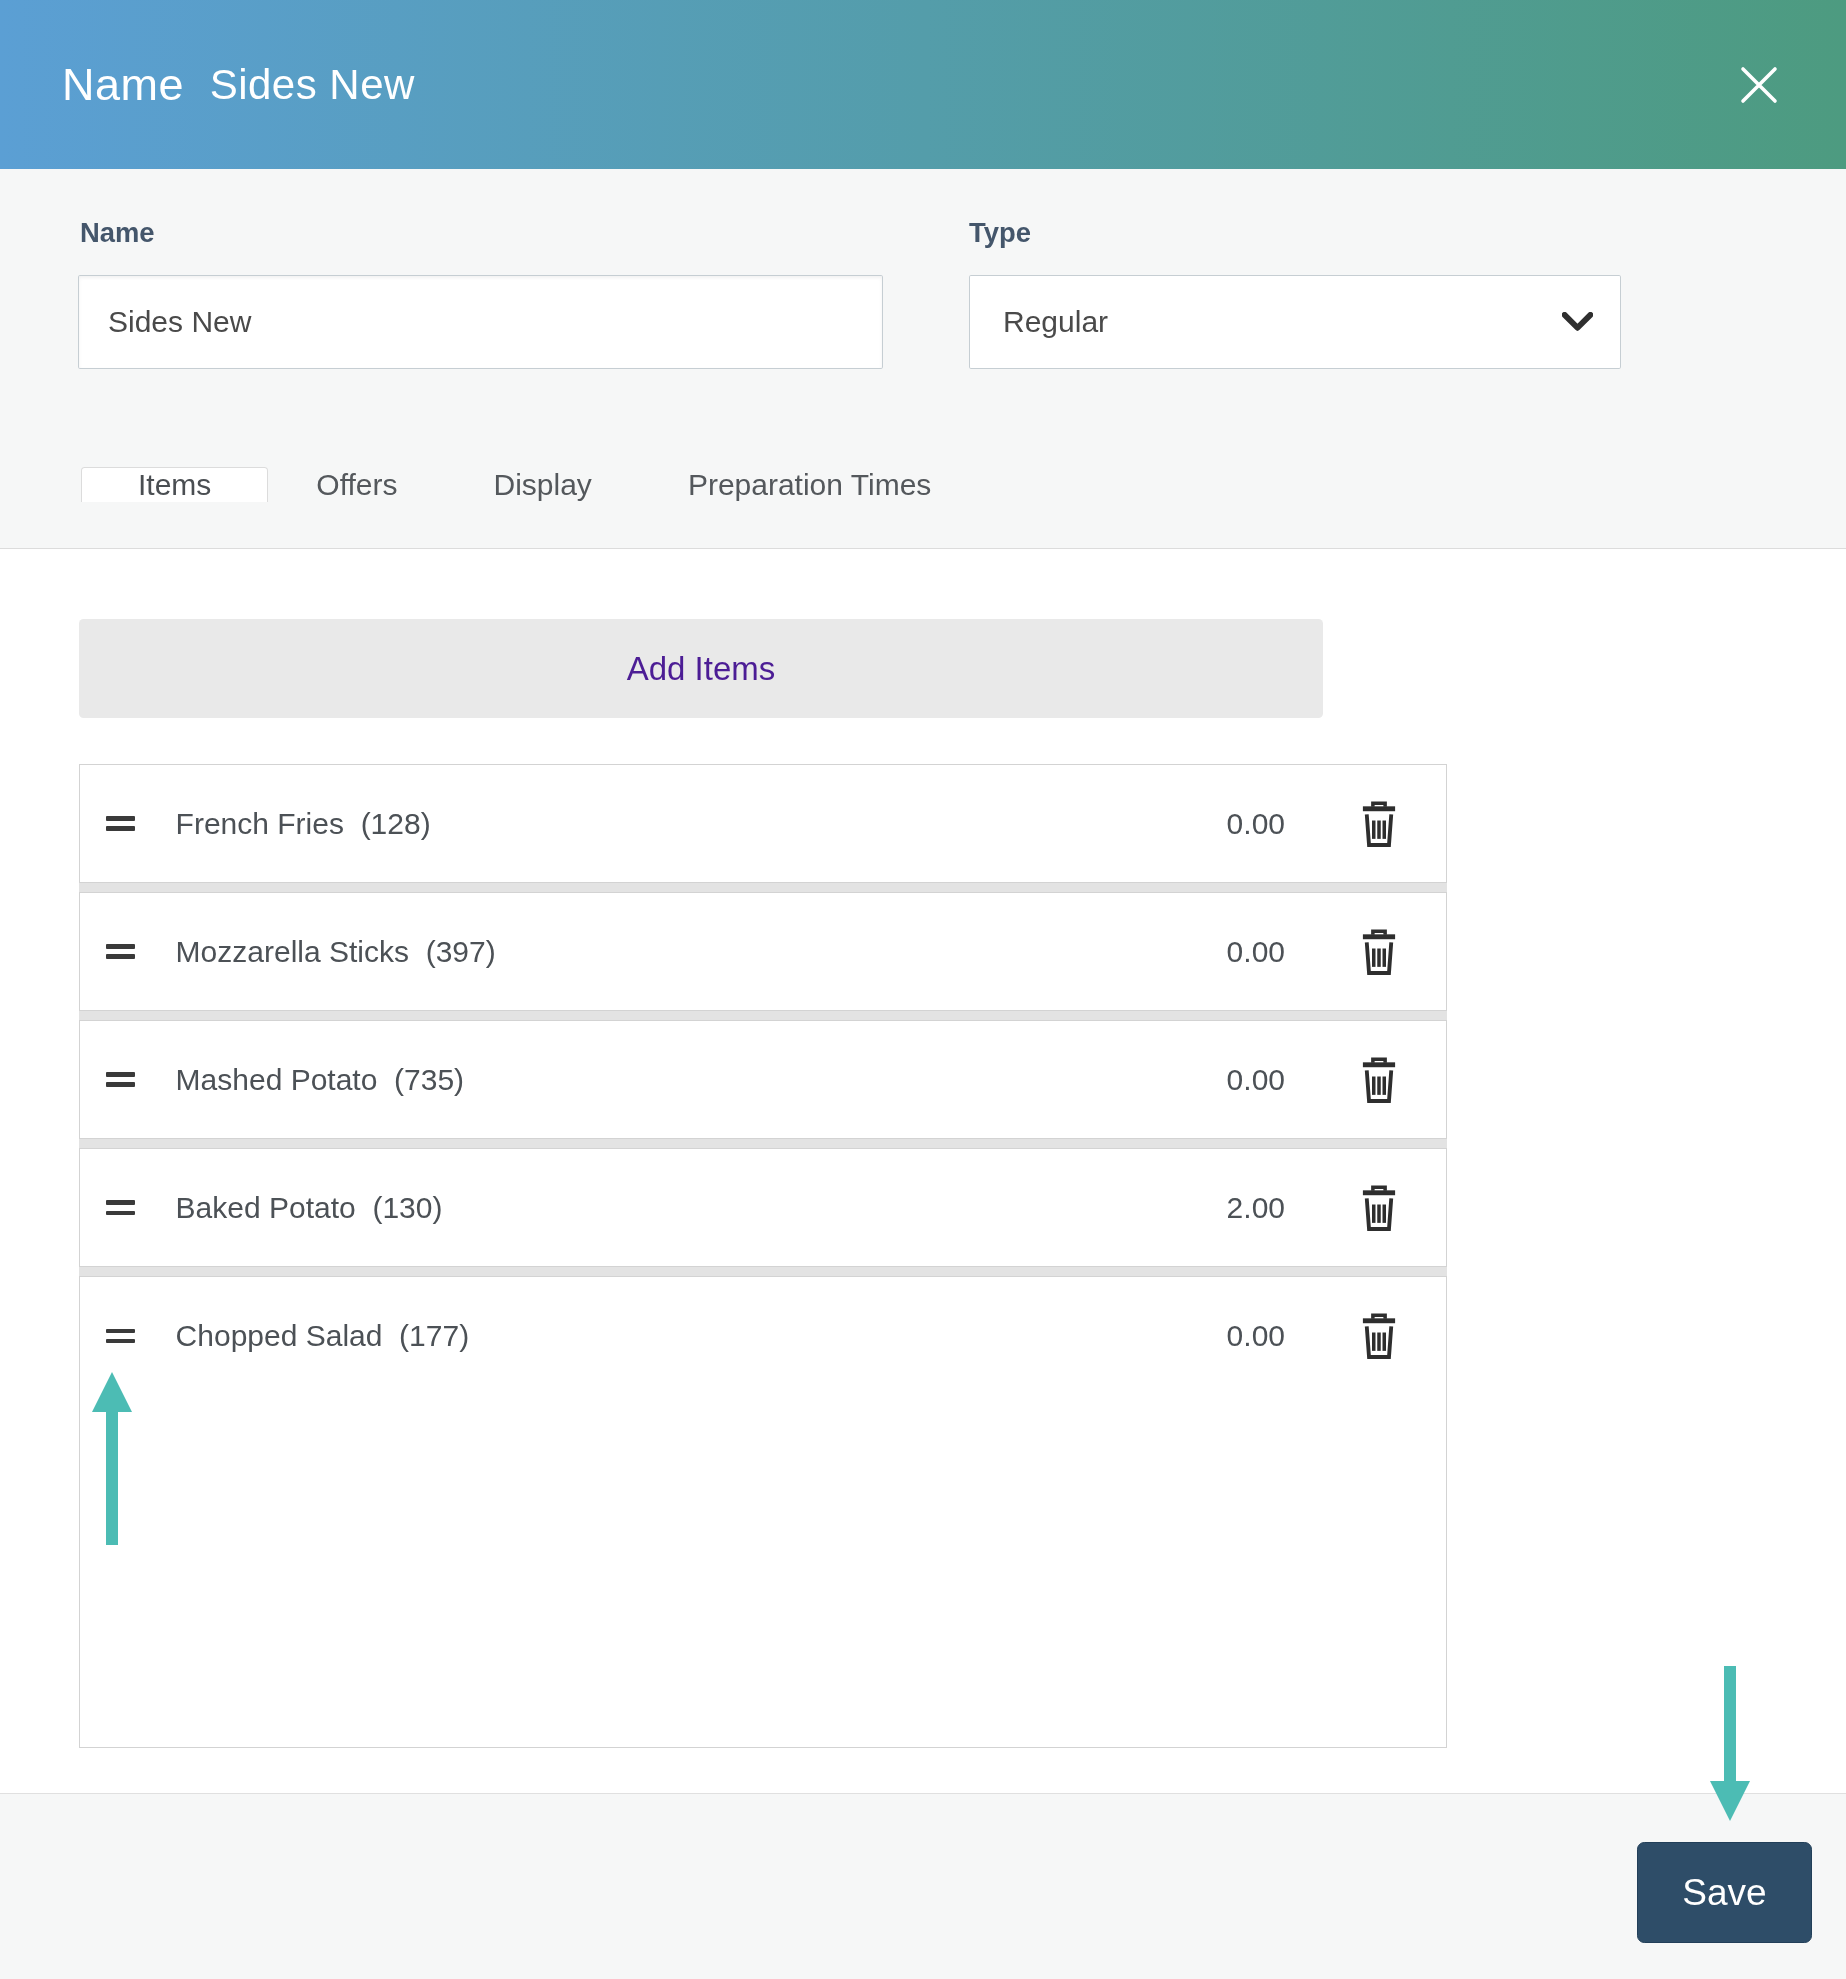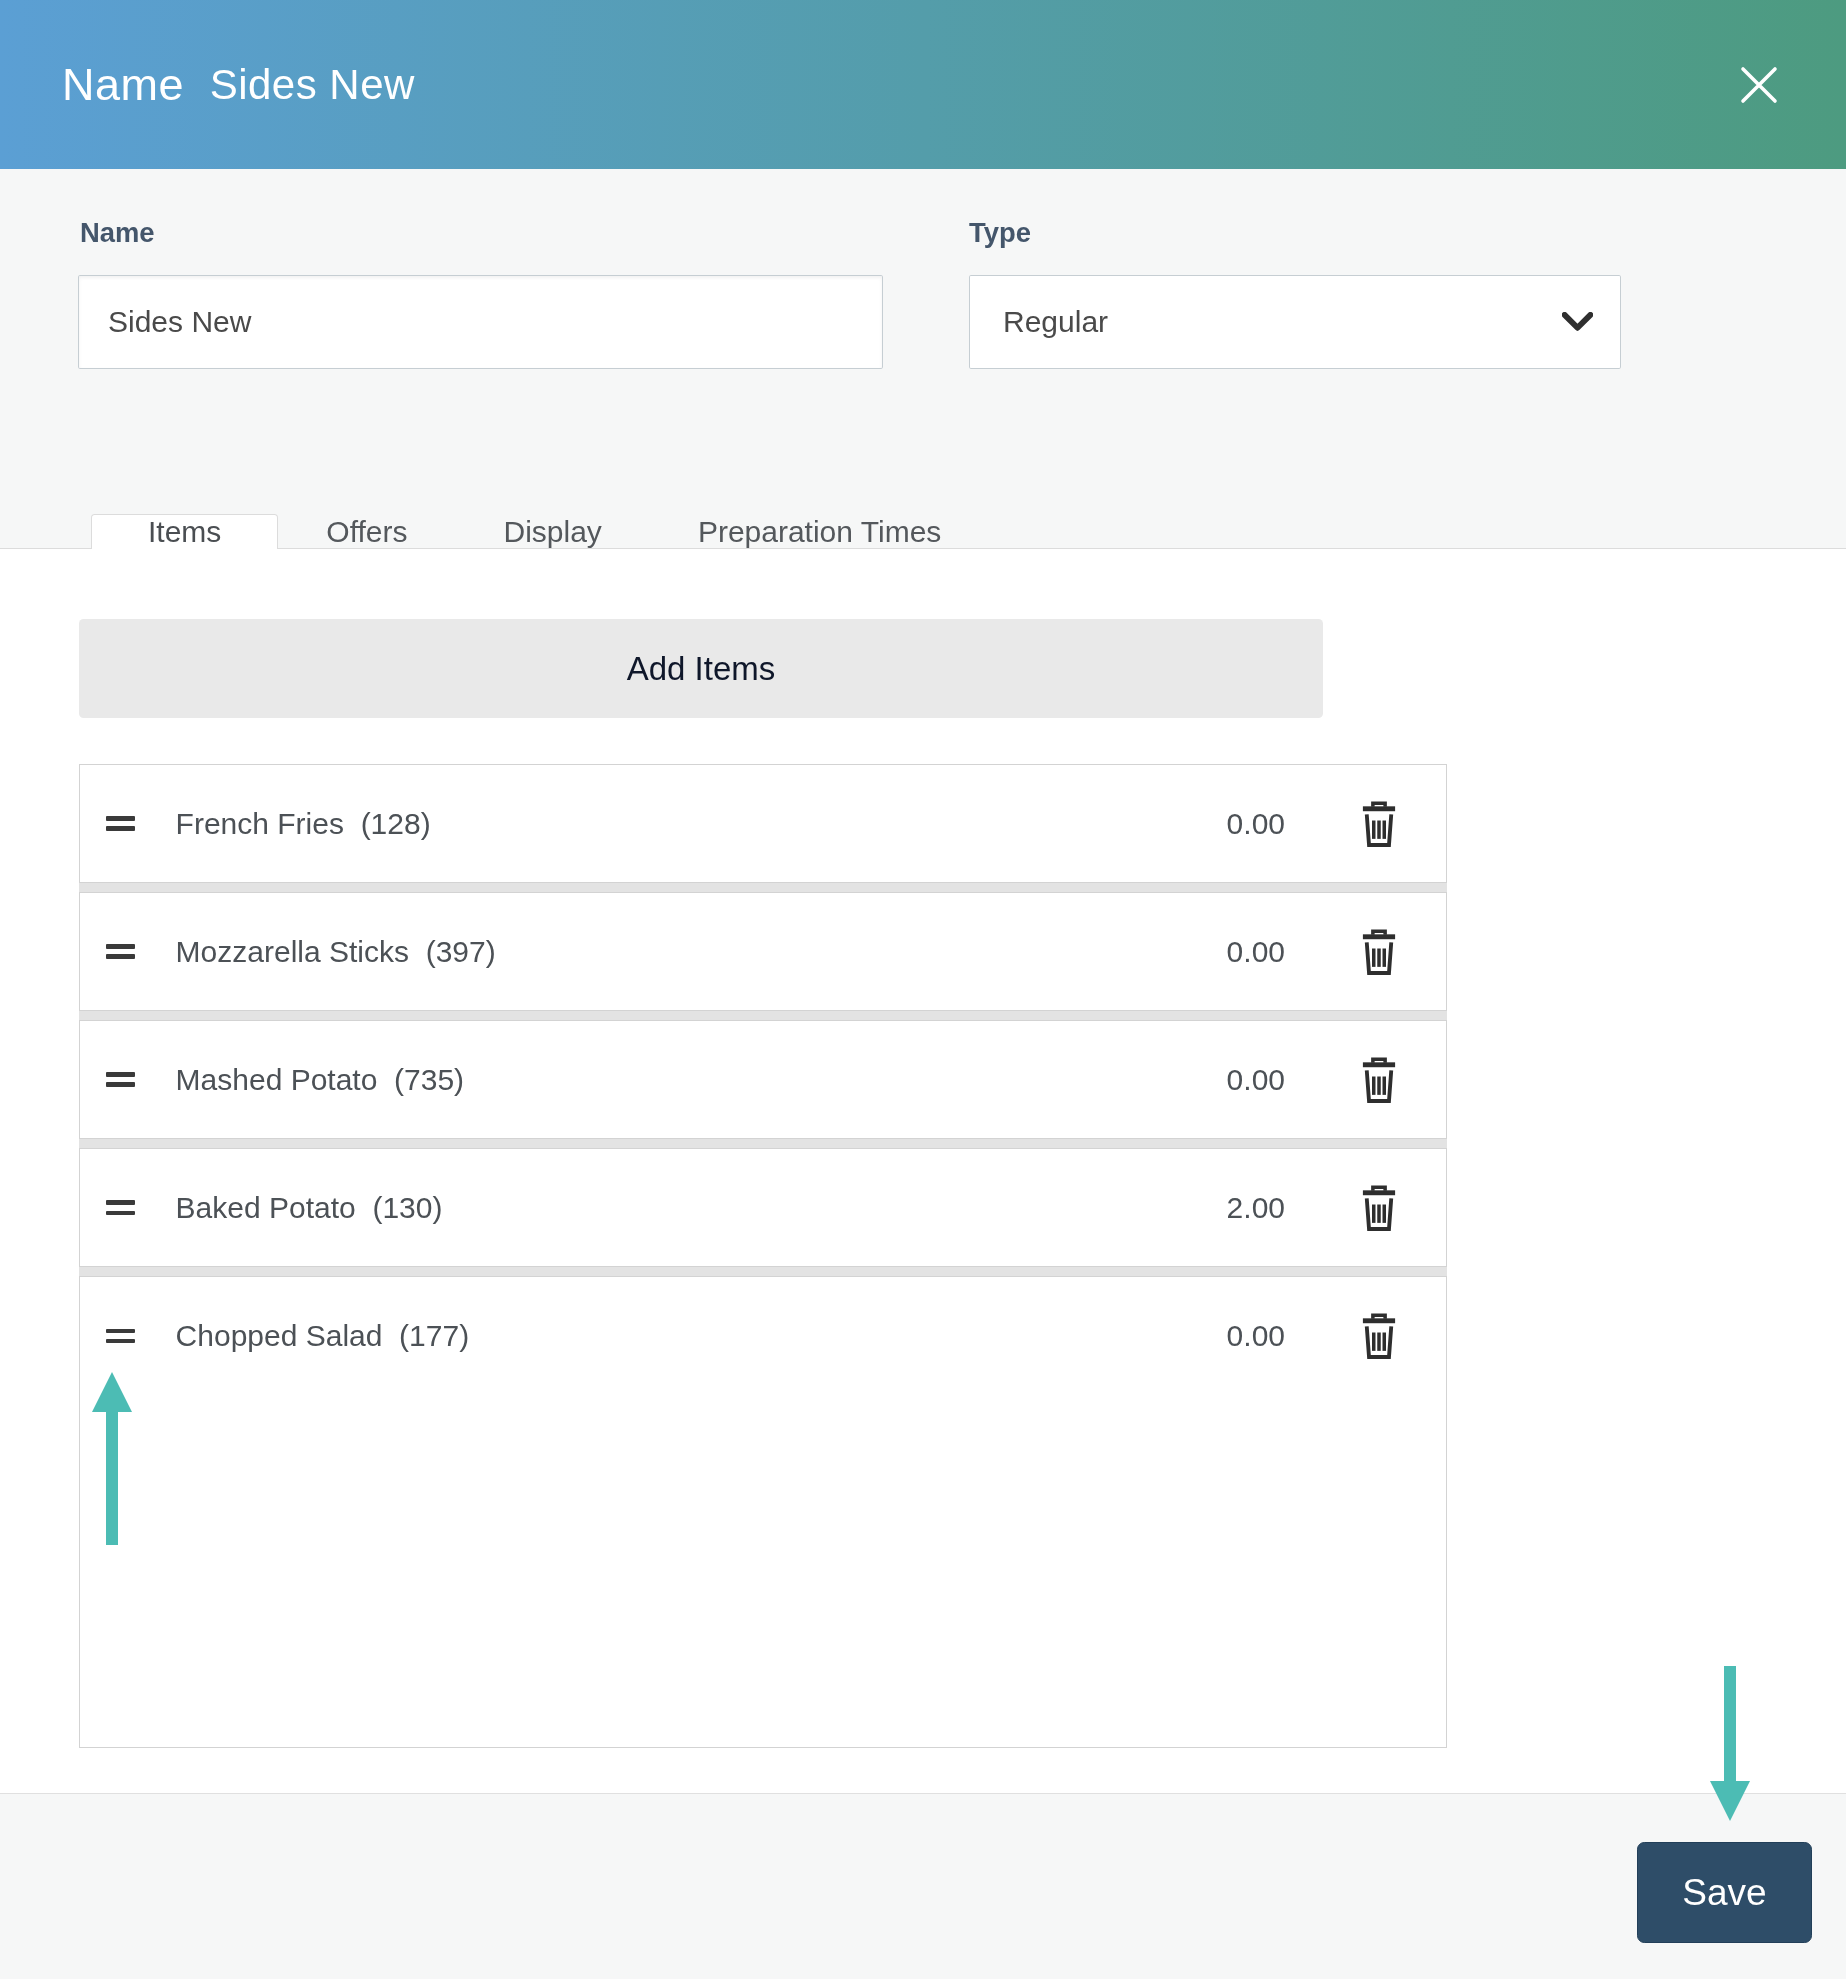--- a/index.html
+++ b/index.html
@@ -32,34 +32,34 @@
     box-shadow:inset 0 1.8px 3.7px rgba(0,0,0,.06);
     font-family:inherit; font-size:30px; color:#4a4a4a; padding:0 29px; outline:none;
   }
   .select-box {
     position:absolute; left:969px; top:106px; width:652px; height:94px;
     border:0.9px solid #c6ced3; border-radius:1.8px; background:#fff;
     display:flex; align-items:center; justify-content:space-between;
     padding:0 27.4px 0 33px; font-size:30px; color:#4a4a4a; cursor:pointer;
   }
 
-  .tabs { position:absolute; left:91px; bottom:-0.9px; height:128px; display:flex; align-items:flex-end; }
+  .tabs { position:absolute; left:81px; bottom:-0.9px; height:128px; display:flex; align-items:center; }
   .tab { display:flex; align-items:center; padding:0 48px; font-size:30px; color:#54585c; cursor:pointer; white-space:nowrap; }
   .tab.active {
     background:#fff; border:0.9px solid #dcdcdc; border-bottom:none;
     border-radius:3.7px 3.7px 0 0; padding:0 56px; color:#4a4e52;
   }
 
   
   .content { position:absolute; top:549px; left:0; right:0; height:1244px; background:#fff; }
   .add-items-btn {
     position:absolute; left:79px; top:70px; width:1244px; height:99px;
     background:#e9e9e9; border-radius:4.6px; border:none;
     display:flex; align-items:center; justify-content:center;
-    font-family:inherit; font-size:33px; color:#0f172a; cursor:pointer;
+    font-family:inherit; font-size:33px; color:#4c1d95; cursor:pointer;
   }
   .items-list { position:absolute; left:79px; top:215px; width:1368px; background:#e3e3e3; }
   .item-row { background:#fff; border:0.9px solid #d3d3d3; height:119px; }
   .item-row + .item-row { margin-top:9.1px; }
   .item-row.tall { height:472px; }
   .row-inner { height:117px; display:flex; align-items:center; }
   .drag-handle { margin-left:25.6px; width:29px; display:flex; flex-direction:column; gap:5.5px; cursor:grab; }
   .drag-handle span { display:block; height:4.6px; background:#3a3a3a; border-radius:0.9px; }
   .item-name { margin-left:41px; font-size:30px; color:#4c5156; white-space:pre; }
   .item-price { margin-left:auto; width:101px; text-align:right; font-size:30px; color:#4c5156; }

